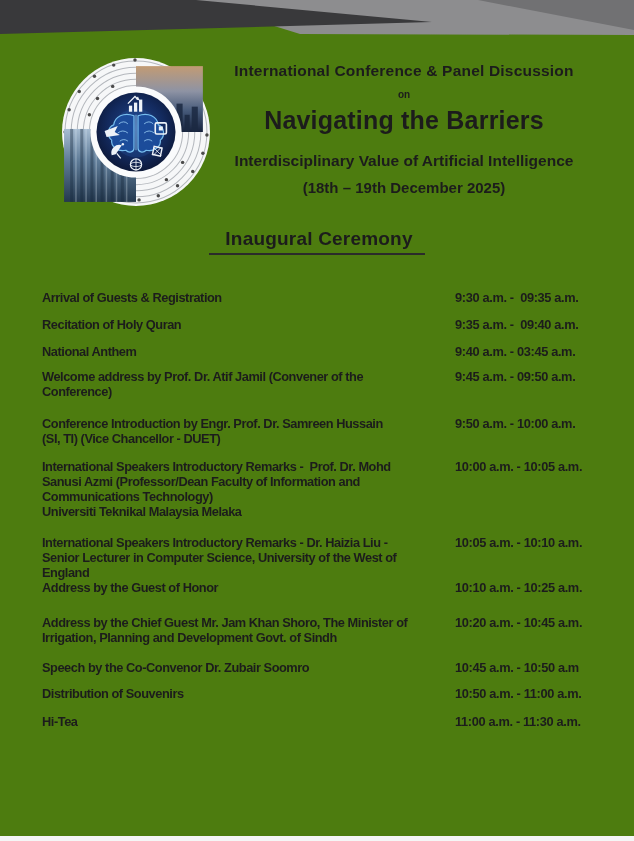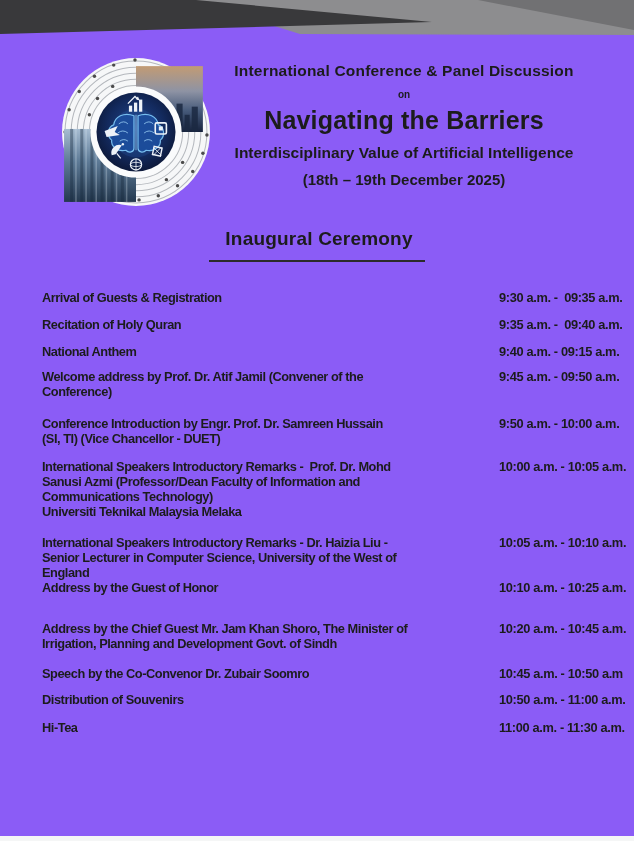--- a/index.html
+++ b/index.html
@@ -1,51 +1,51 @@
 <!DOCTYPE html>
 <html><head>
 <meta charset="utf-8">
 <style>
   html,body { margin:0; padding:0; background:#dcdcdc; }
   .page {
     position:relative; width:634px; height:841px; margin:0 auto;
-    background:#8b5cf6; overflow:hidden;
+    background:#4d7c0f; overflow:hidden;
     font-family:"Liberation Sans", sans-serif; color:#1c1c1c;
   }
   .banner { position:absolute; top:0; left:0; display:block; }
   .logo { position:absolute; left:60px; top:56px; width:152px; height:152px; }
   .titleblock { position:absolute; left:188px; top:62px; width:432px; text-align:center; font-weight:bold; }
   .t-line1 { font-size:15.5px; letter-spacing:0.2px; }
   .t-on    { font-size:10px;   margin-top:9px; }
   .t-main  { font-size:25px;   margin-top:6px; letter-spacing:0.2px; }
-  .t-sub   { font-size:15.5px; margin-top:9px; }
+  .t-sub   { font-size:15.5px; margin-top:17px; }
   .t-dates { font-size:15px;   margin-top:9px; }
   .heading-wrap { position:absolute; top:228px; left:0; width:634px; text-align:center; }
   .heading {
     display:inline-block; font-size:19px; font-weight:bold; letter-spacing:0.2px;
-    border-bottom:2px solid #2b2b2b; padding:0 12px 10px 16px;
+    border-bottom:2px solid #2b2b2b; padding:0 12px 3px 16px;
   }
   .schedule { position:absolute; top:290px; left:42px; width:562px; }
-  .row { display:flex; align-items:flex-start;gap:44px; }
+  .row { display:flex; align-items:flex-start; }
   .activity {
     flex:none; width:406px; font-size:12.8px; font-weight:bold;
     line-height:15px; letter-spacing:-0.45px; white-space:pre-wrap;
   }
   .time {
     flex:none; margin-left:7px; font-size:12.8px; font-weight:bold;
     line-height:15px; letter-spacing:-0.35px; white-space:pre;
   }
   .row:nth-child(1){margin-bottom:12px}
   .row:nth-child(2){margin-bottom:12px}
   .row:nth-child(3){margin-bottom:10px}
   .row:nth-child(4){margin-bottom:17px}
   .row:nth-child(5){margin-bottom:13px}
   .row:nth-child(6){margin-bottom:16px}
   .row:nth-child(7){margin-bottom:0px}
-  .row:nth-child(8){margin-bottom:26px}
+  .row:nth-child(8){margin-bottom:20px}
   .row:nth-child(9){margin-bottom:15px}
   .row:nth-child(10){margin-bottom:11px}
   .row:nth-child(11){margin-bottom:13px}
   .bottom-strip { position:absolute; left:0; bottom:0; width:634px; height:5px; background:#f5f6f6; }
 </style>
 </head>
 <body>
 
 <div class="page">
 
@@ -195,21 +195,21 @@
     <div class="row">
       <span class="activity">Arrival of Guests &amp; Registration</span>
       <span class="time">9:30 a.m. -  09:35 a.m.</span>
     </div>
     <div class="row">
       <span class="activity">Recitation of Holy Quran</span>
       <span class="time">9:35 a.m. -  09:40 a.m.</span>
     </div>
     <div class="row">
       <span class="activity">National Anthem</span>
-      <span class="time">9:40 a.m. - 09:15 a.m.</span>
+      <span class="time">9:40 a.m. - 03:45 a.m.</span>
     </div>
     <div class="row">
       <span class="activity">Welcome address by Prof. Dr. Atif Jamil (Convener of the
 Conference)</span>
       <span class="time">9:45 a.m. - 09:50 a.m.</span>
     </div>
     <div class="row">
       <span class="activity">Conference Introduction by Engr. Prof. Dr. Samreen Hussain
 (SI, TI) (Vice Chancellor - DUET)</span>
       <span class="time">9:50 a.m. - 10:00 a.m.</span>

